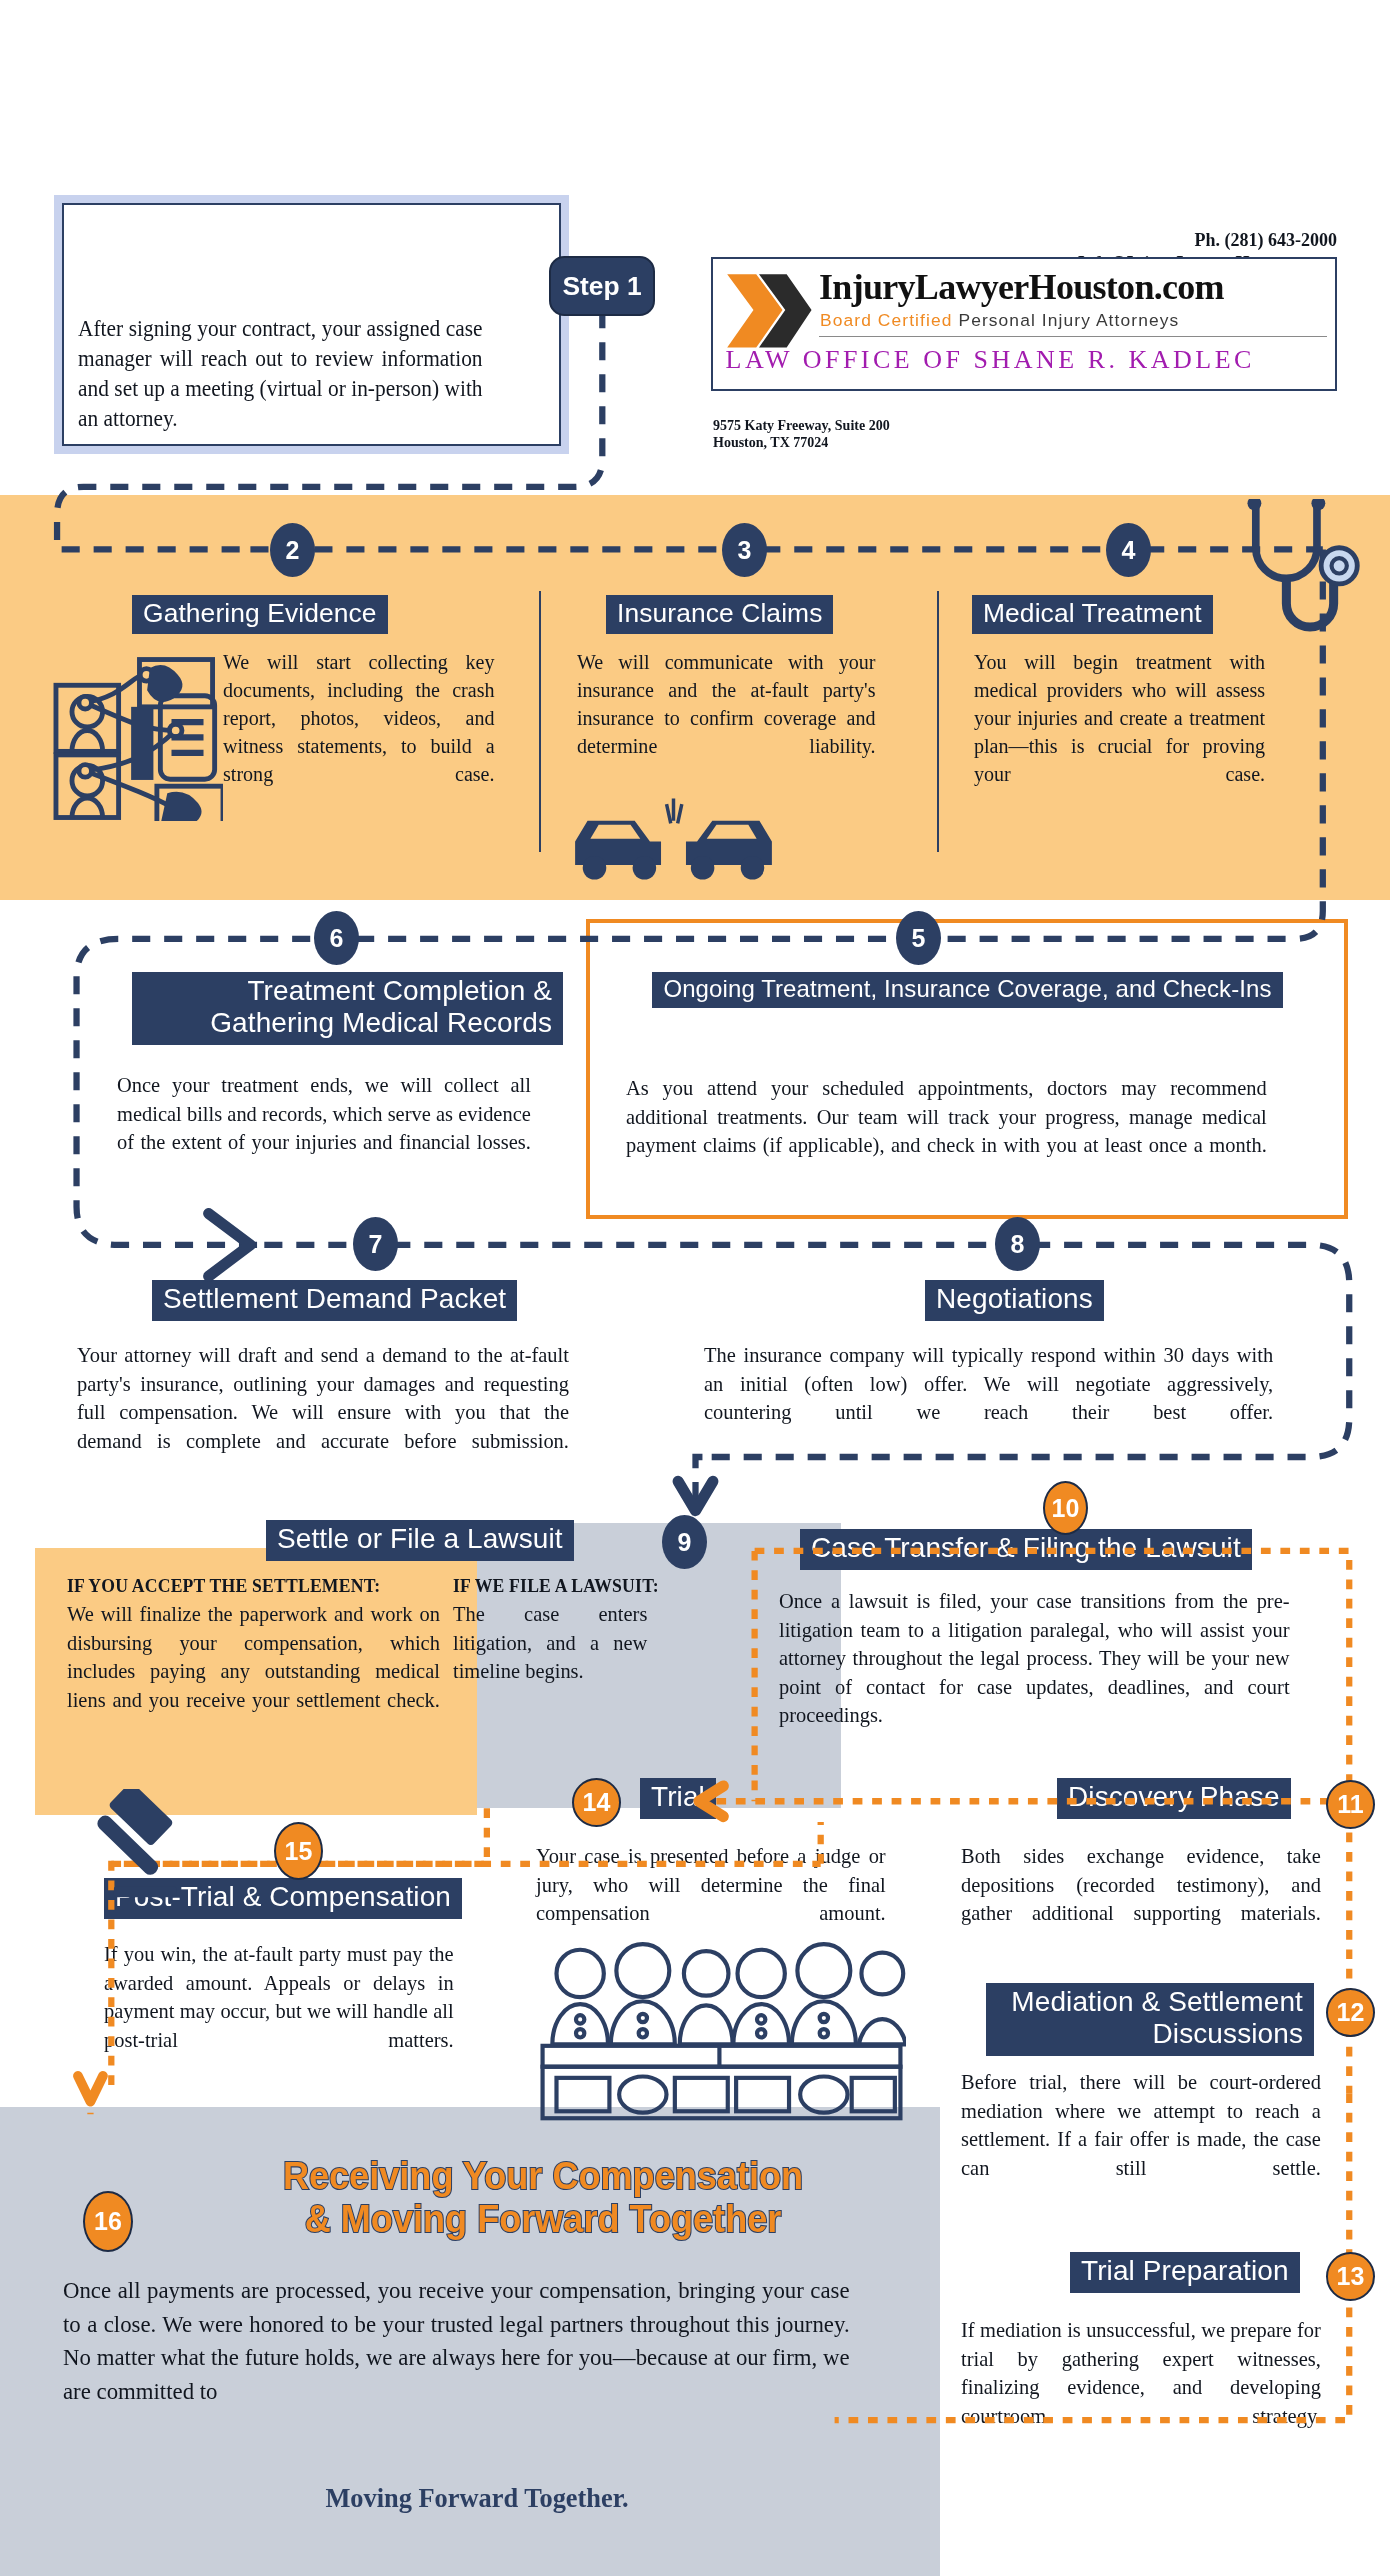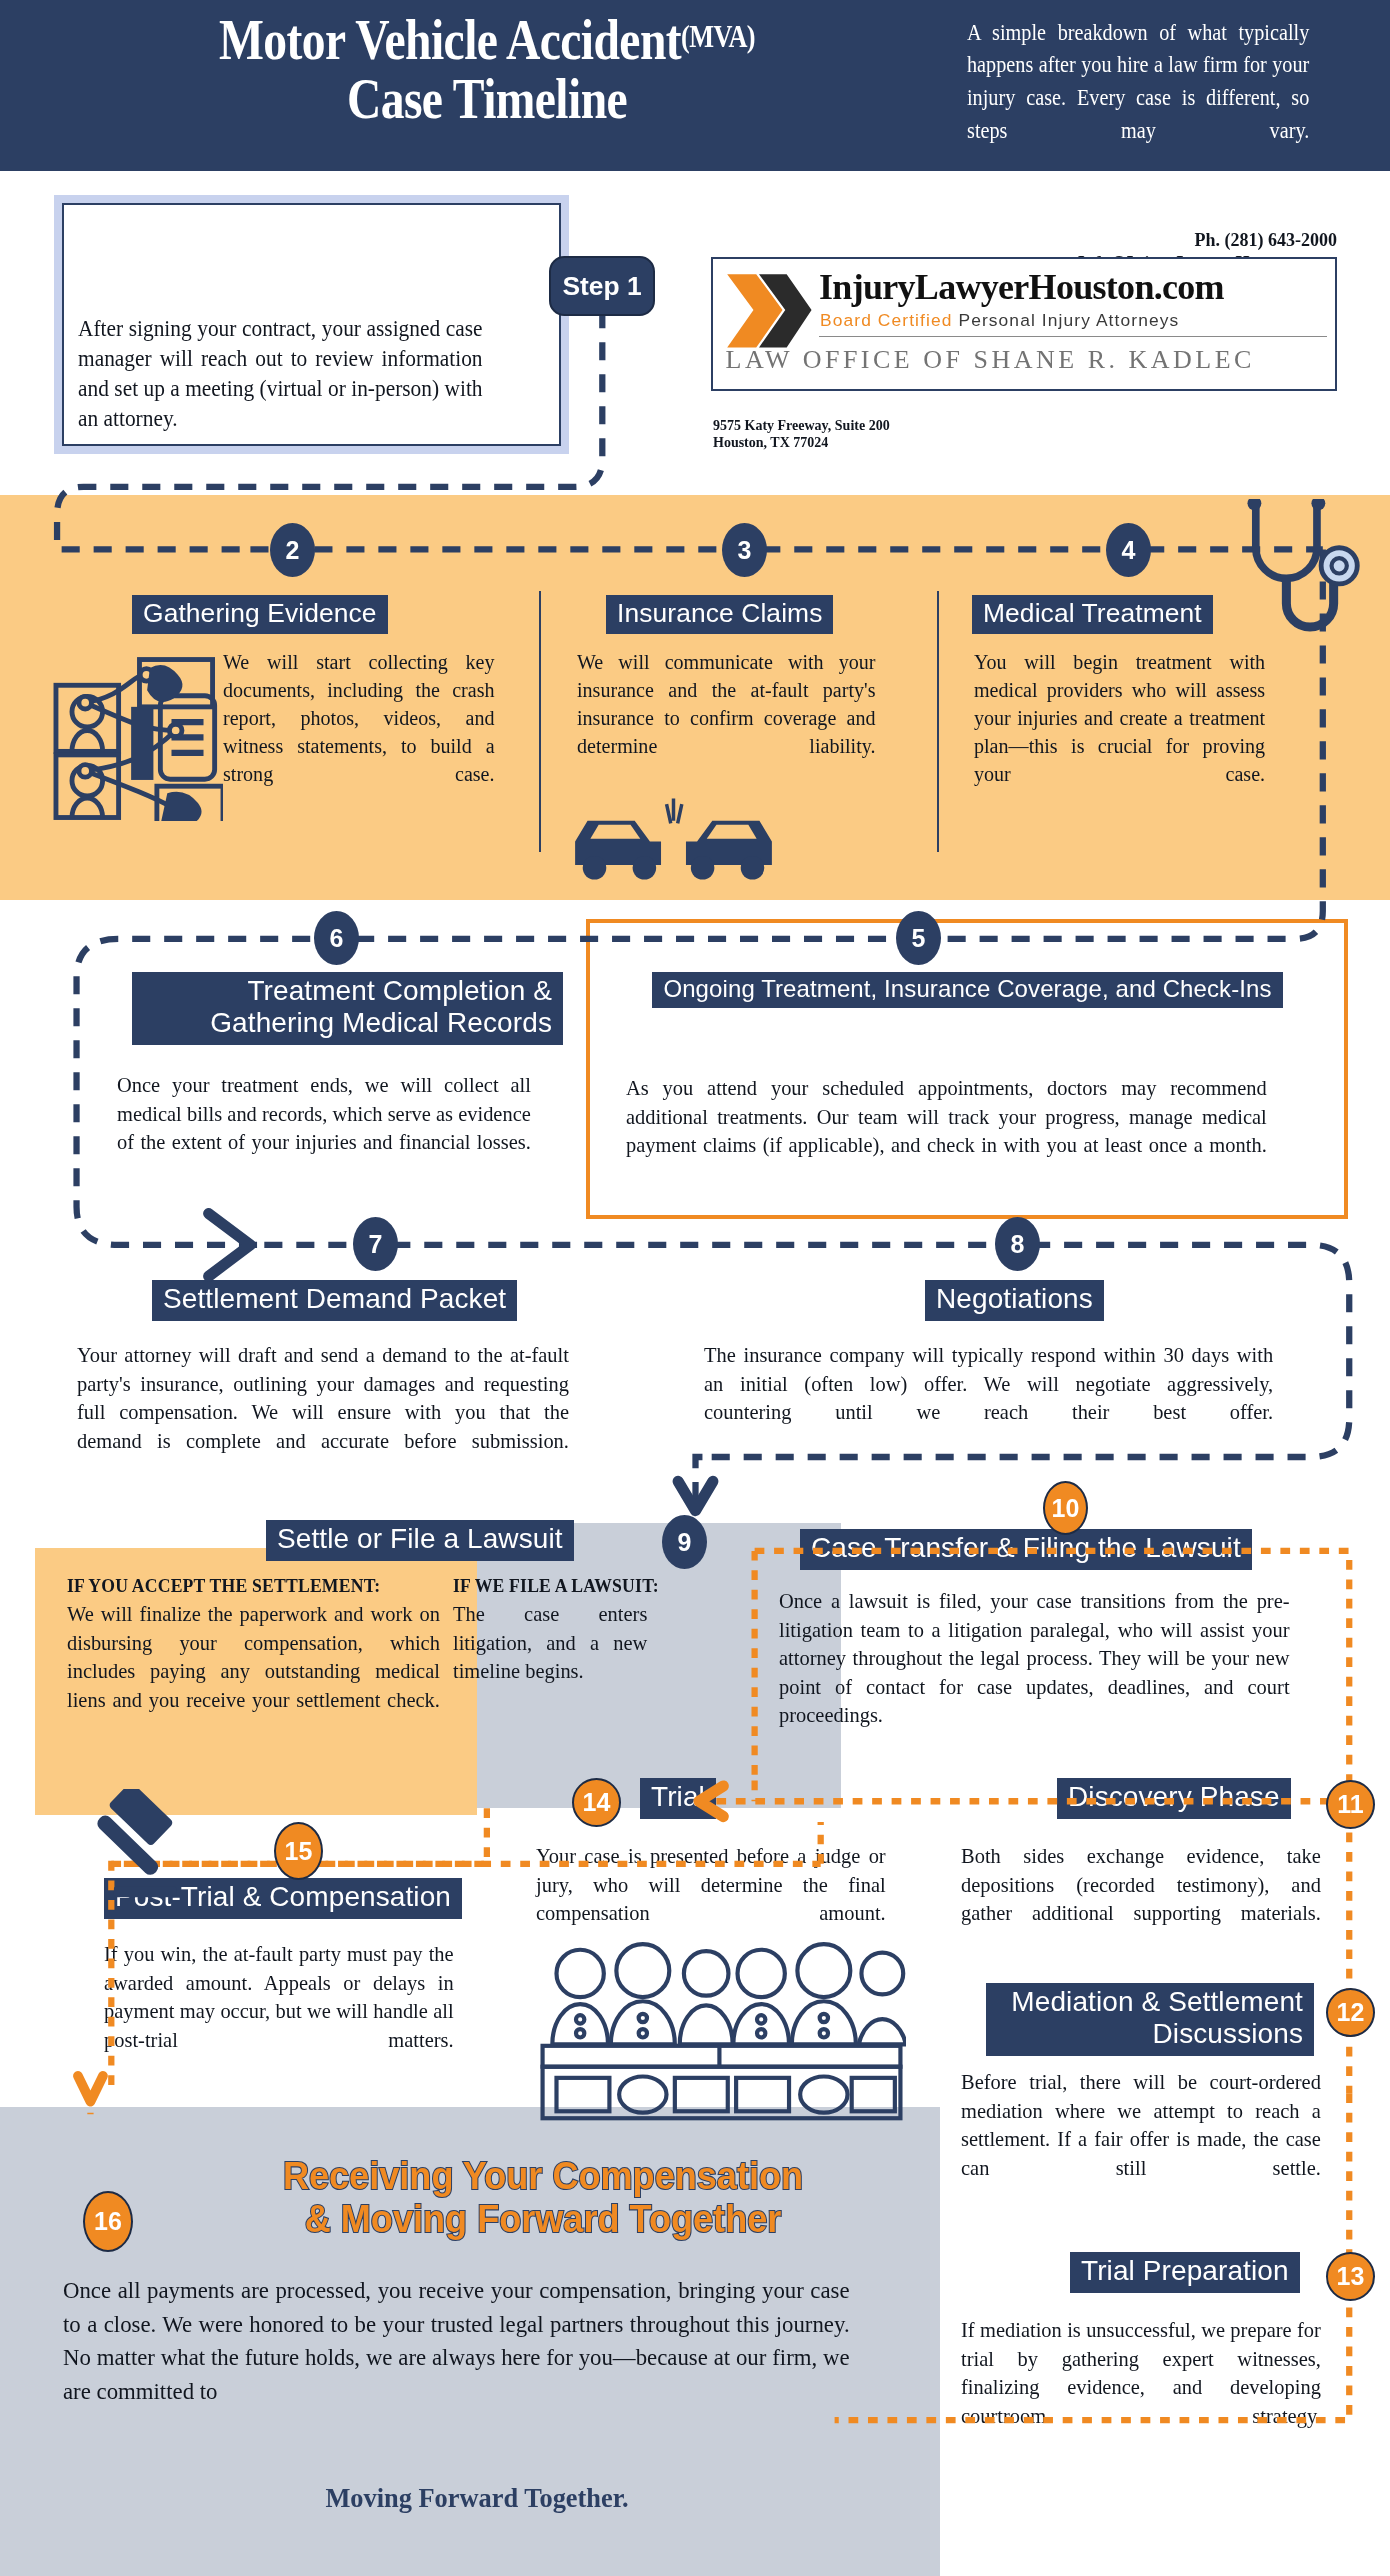--- a/index.html
+++ b/index.html
@@ -161,27 +161,20 @@
     font-family:"Liberation Serif", serif; font-weight:bold; font-size:26.4px;
     color:#2c3f63;
   }
   .vsep { position:absolute; width:2.1px; background:#2c3f63; z-index:4; }
 </style>
 </head>
 <body>
 
 <div class="sheet">
 
-  <div class="header">
-    <div class="hdr-title">
-      <span>Motor Vehicle Accident</span><span class="mva">(MVA)</span><br>
-      <span>Case Timeline</span>
-    </div>
-    <div class="hdr-sub">A simple breakdown of what typically happens after you hire a law firm for your injury case. Every case is different, so steps may vary.</div>
-  </div>
 
   <div class="orange-band"></div>
 
   <div class="gray-band"></div>
   <div class="white-right-patch"></div>
 
   <svg class="overlay" viewBox="0 0 2000 3704">
 
     <path d="M866,400 L866,660 Q866,700 826,700 L120,700 Q82,700 82,740 L82,790 L360,790" fill="none" stroke="#2c3f63" stroke-width="9" stroke-dasharray="26 20" stroke-linecap="butt"></path>
 
@@ -231,21 +224,21 @@
     <svg width="90" height="83" viewBox="0 0 130 120" style="position:absolute;left:9.7px;top:11px;">
       <path d="M6,6 L48,6 L86,58 L48,112 L6,112 L44,58 Z" fill="#f08a22"></path>
       <path d="M52,6 L92,6 L128,58 L92,112 L52,112 L90,58 Z" fill="#2b2b2b"></path>
     </svg>
     <div style="position:absolute; left:106px; top:7px; font-family:'Liberation Serif',serif; font-weight:bold; font-size:36px; color:#111; letter-spacing:-0.7px;">InjuryLawyerHouston.com</div>
     <div style="position:absolute; left:107px; top:51px; font-family:'Liberation Sans',sans-serif; font-size:17.4px; letter-spacing:1.1px;">
       <span style="color:#f08a22;">Board Certified</span>
       <span style="color:#3a3a3a;">Personal Injury Attorneys</span>
     </div>
     <div style="position:absolute; left:106px; top:77px; width:508px; height:1.4px; background:#8a8a8a;"></div>
-    <div style="position:absolute; left:12.5px; top:86px; font-family:'Liberation Serif',serif; font-size:26px; letter-spacing:3.5px; color:#737373;">LAW OFFICE OF SHANE R. KADLEC</div>
+    <div style="position:absolute; left:12.5px; top:86px; font-family:'Liberation Serif',serif; font-size:26px; letter-spacing:3.5px; color:#a21caf;">LAW OFFICE OF SHANE R. KADLEC</div>
   </div>
   <div class="addr" style="top:417px;">
     <div>9575 Katy Freeway, Suite 200</div>
     <div>Houston, TX 77024</div>
   </div>
 
   <div class="num-oval" style="left:270px; top:523px;">2</div>
   <div style="position:absolute; left:132px; top:595px;">
     <span class="title-chip">Gathering Evidence</span>
   </div>

